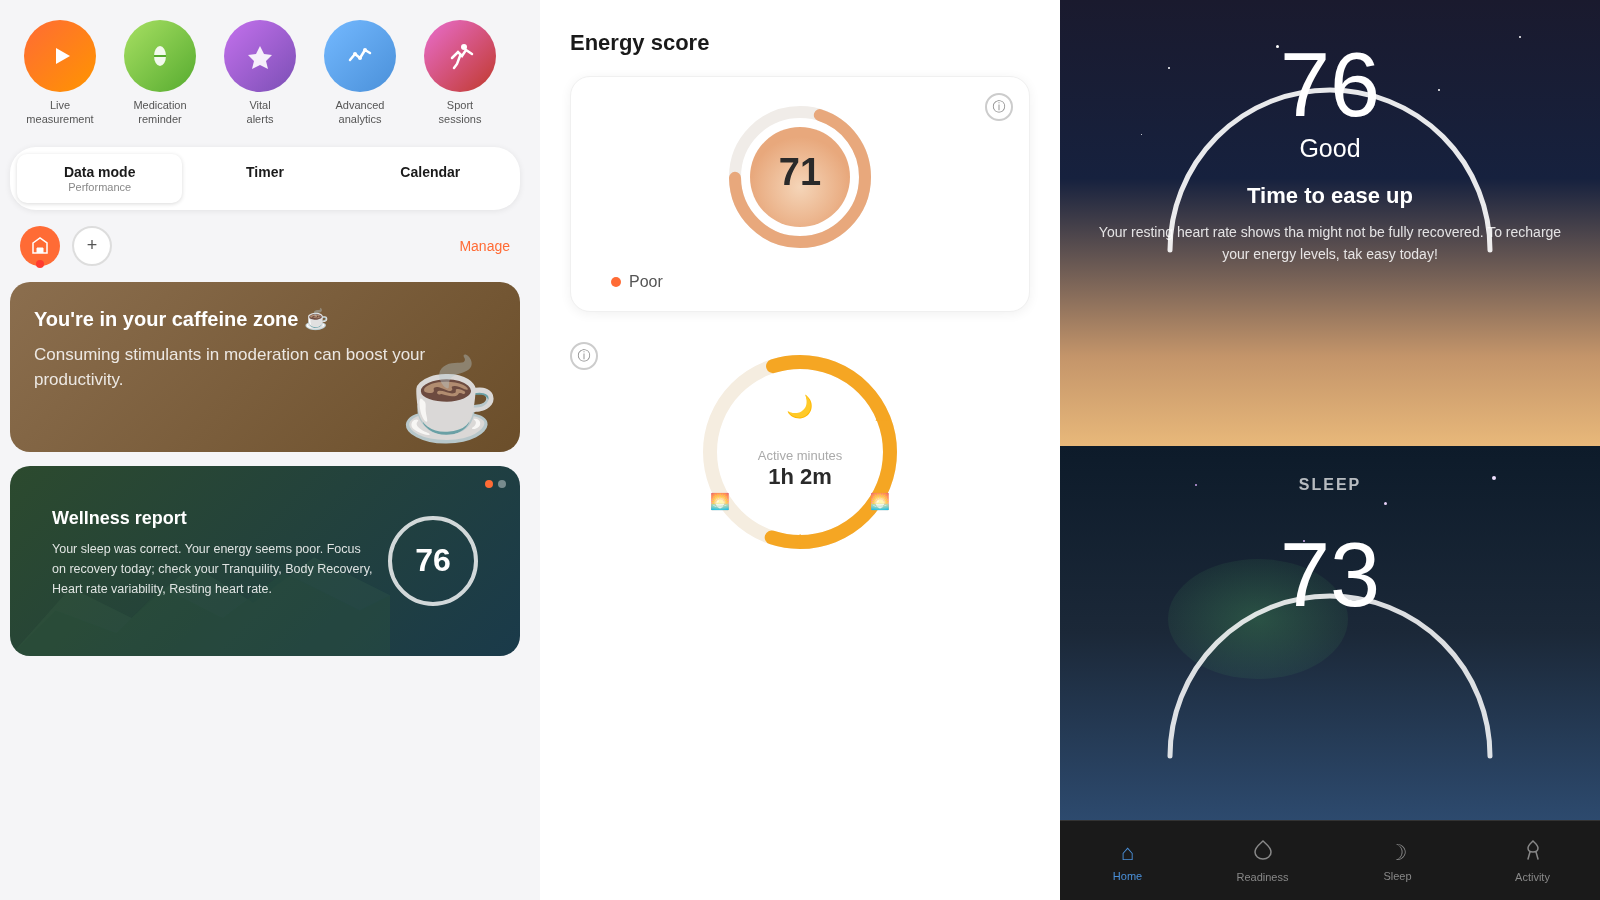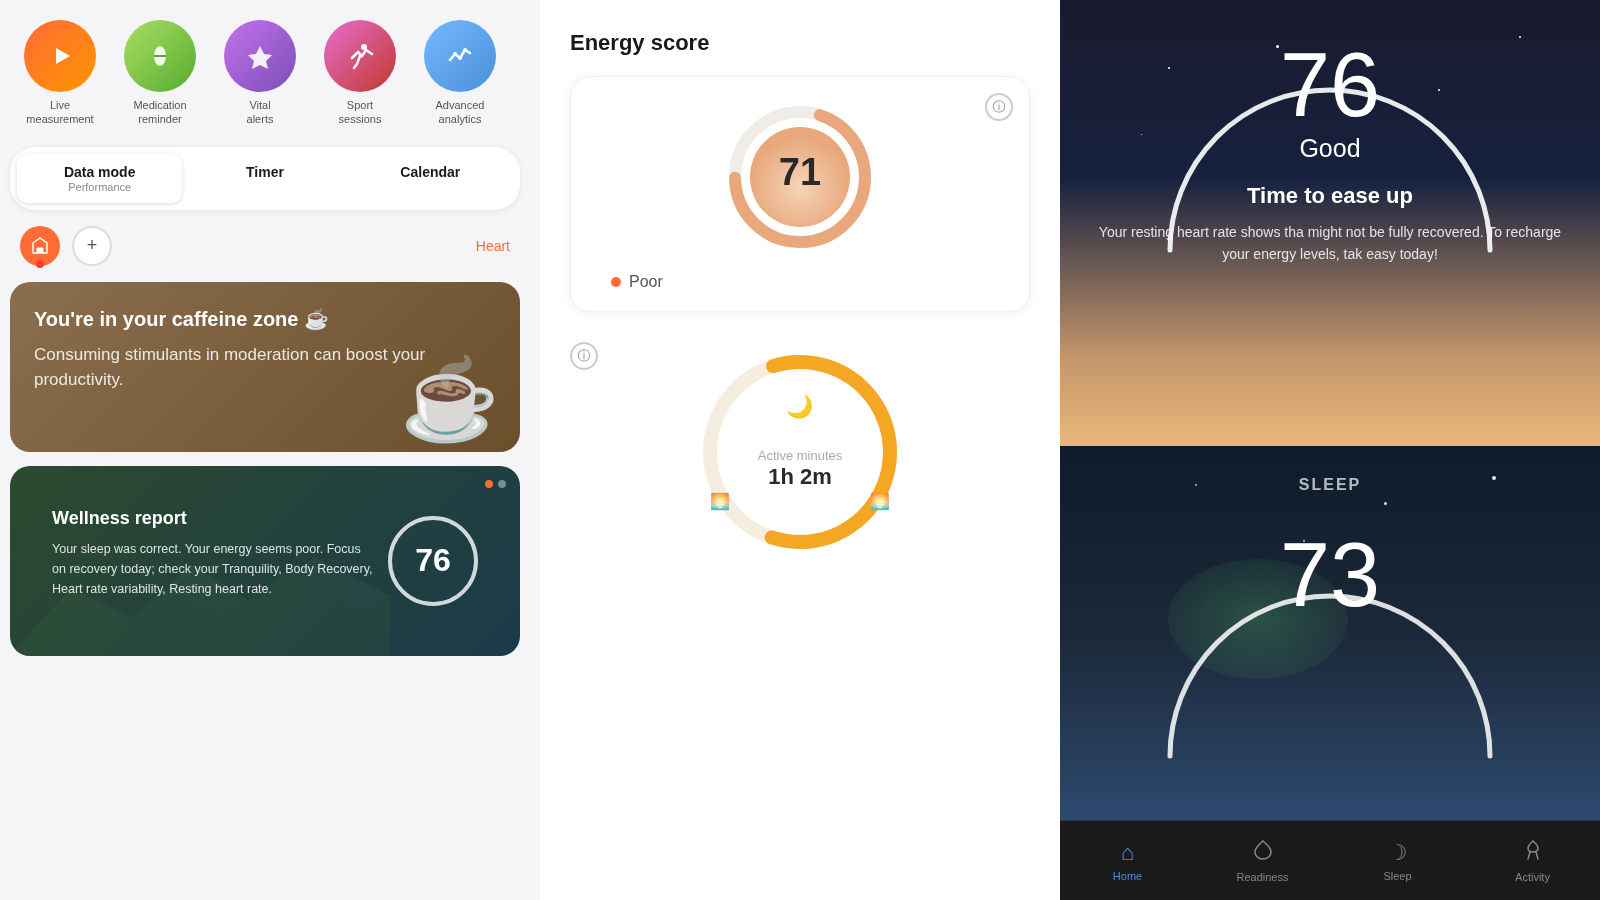--- a/index.html
+++ b/index.html
@@ -484,41 +484,41 @@
     </div>
     <div class="icon-item">
       <div class="icon-circle icon-purple">
         <svg width="32" height="32" viewBox="0 0 32 32">
             <path d="M16 6 L20 14 L28 15 L22 21 L24 29 L16 25 L8 29 L10 21 L4 15 L12 14 Z" fill="white" opacity="0.9"></path>
           </svg>
       </div>
       <span class="icon-label">Vital<br>alerts</span>
     </div>
     <div class="icon-item">
-      <div class="icon-circle icon-pink">
-        <svg width="32" height="32" viewBox="0 0 32 32">
-            <circle cx="20" cy="7" r="3" fill="white"></circle>
-            <path d="M8 18 L14 12 L18 16 L22 10 L28 14" stroke="white" stroke-width="2.5" fill="none" stroke-linecap="round"></path>
-            <path d="M16 16 L13 24 L10 28" stroke="white" stroke-width="2.5" fill="none" stroke-linecap="round"></path>
-          </svg>
-      </div>
-      <span class="icon-label">Sport<br>sessions</span>
-    </div>
-    <div class="icon-item">
       <div class="icon-circle icon-blue">
         <svg width="32" height="32" viewBox="0 0 32 32">
             <polyline points="6,20 11,14 16,18 21,10 26,13" stroke="white" stroke-width="2.5" fill="none" stroke-linecap="round" stroke-linejoin="round"></polyline>
             <circle cx="11" cy="14" r="2" fill="white"></circle>
             <circle cx="16" cy="18" r="2" fill="white"></circle>
             <circle cx="21" cy="10" r="2" fill="white"></circle>
           </svg>
       </div>
       <span class="icon-label">Advanced
 analytics</span>
     </div>
+    <div class="icon-item">
+      <div class="icon-circle icon-pink">
+        <svg width="32" height="32" viewBox="0 0 32 32">
+            <circle cx="20" cy="7" r="3" fill="white"></circle>
+            <path d="M8 18 L14 12 L18 16 L22 10 L28 14" stroke="white" stroke-width="2.5" fill="none" stroke-linecap="round"></path>
+            <path d="M16 16 L13 24 L10 28" stroke="white" stroke-width="2.5" fill="none" stroke-linecap="round"></path>
+          </svg>
+      </div>
+      <span class="icon-label">Sport<br>sessions</span>
+    </div>
   </div>
 
   <div class="tab-bar">
     <div class="tab-item active">
       <div class="tab-title">Data mode</div>
       <div class="tab-sub">Performance</div>
     </div>
     <div class="tab-item">
       <div class="tab-title">Timer</div>
     </div>
@@ -531,21 +531,21 @@
     <div class="action-btn action-btn-orange">
       <svg width="18" height="18" viewBox="0 0 18 18">
           <path d="M2 6 L9 1 L16 6 L16 16 L2 16 Z" fill="none" stroke="white" stroke-width="1.5"></path>
           <polyline points="6,16 6,11 12,11 12,16" fill="white" stroke="white" stroke-width="1"></polyline>
         </svg>
       <div class="notification-dot"></div>
     </div>
     <div class="action-btn action-btn-outline">
       <span>+</span>
     </div>
-    <span class="manage-link">Heart</span>
+    <span class="manage-link">Manage</span>
   </div>
 
   <div class="caffeine-card">
     <div class="caffeine-content">
       <div class="caffeine-title">You're in your caffeine zone ☕</div>
       <div class="caffeine-desc">Consuming stimulants in moderation can boost your productivity.</div>
     </div>
     <div class="coffee-cup">☕</div>
   </div>
 

